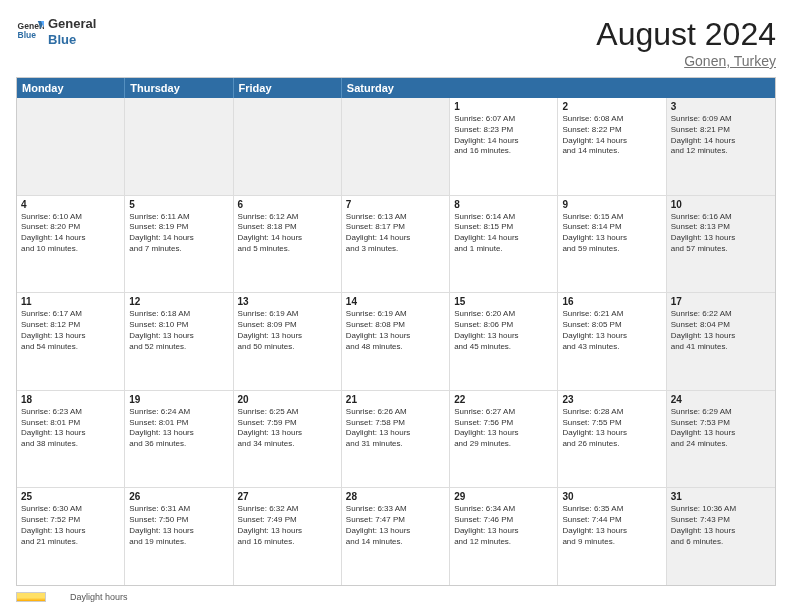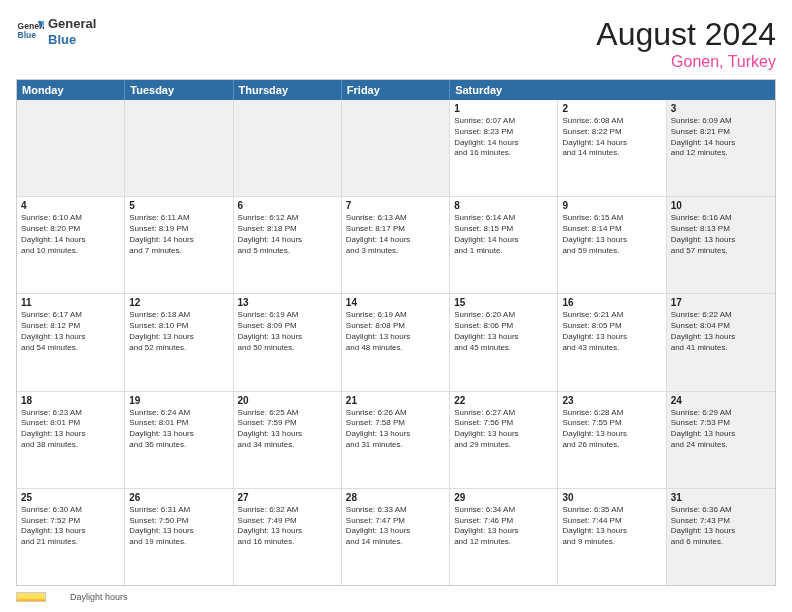--- a/index.html
+++ b/index.html
@@ -36,22 +36,23 @@
     }
     .title-block {
       text-align: right;
     }
     .month-title {
       font-size: 32px;
       font-weight: normal;
       color: #222;
     }
     .subtitle {
-      font-size: 16px;
-      color: #ec4899;
+      font-size: 14px;
+      color: #737373;
+      text-decoration: underline;
     }
     .calendar {
       flex: 1;
       display: flex;
       flex-direction: column;
       border: 1px solid #ccc;
     }
     .cal-header {
       display: grid;
       grid-template-columns: repeat(7, 1fr);
@@ -139,21 +140,20 @@
     </div>
     <div class="title-block">
       <div class="month-title">August 2024</div>
       <div class="subtitle">Gonen, Turkey</div>
     </div>
   </div>
 
   <div class="calendar">
     <div class="cal-header">
         <div class="cal-header-cell">Monday</div>
-        <div class="cal-header-cell">Tuesday</div>
         <div class="cal-header-cell">Thursday</div>
         <div class="cal-header-cell">Friday</div>
         <div class="cal-header-cell">Saturday</div>
       </div>
     <div class="cal-body">
     <div class="cal-row">
           <div class="cal-cell empty shaded"></div>
           <div class="cal-cell empty shaded"></div>
           <div class="cal-cell empty shaded"></div>
           <div class="cal-cell empty shaded"></div>
@@ -370,21 +370,21 @@
           </div>
           <div class="cal-cell">
             <div class="day-num">30</div>
             <div class="cell-info" style="white-space: pre-line;">Sunrise: 6:35 AM
 Sunset: 7:44 PM
 Daylight: 13 hours
 and 9 minutes.</div>
           </div>
           <div class="cal-cell shaded">
             <div class="day-num">31</div>
-            <div class="cell-info" style="white-space: pre-line;">Sunrise: 6:36 AM
+            <div class="cell-info" style="white-space: pre-line;">Sunrise: 10:36 AM
 Sunset: 7:43 PM
 Daylight: 13 hours
 and 6 minutes.</div>
           </div>
         </div>
       </div>
   </div>
 
   <div class="footer">
     <div class="footer-note">

